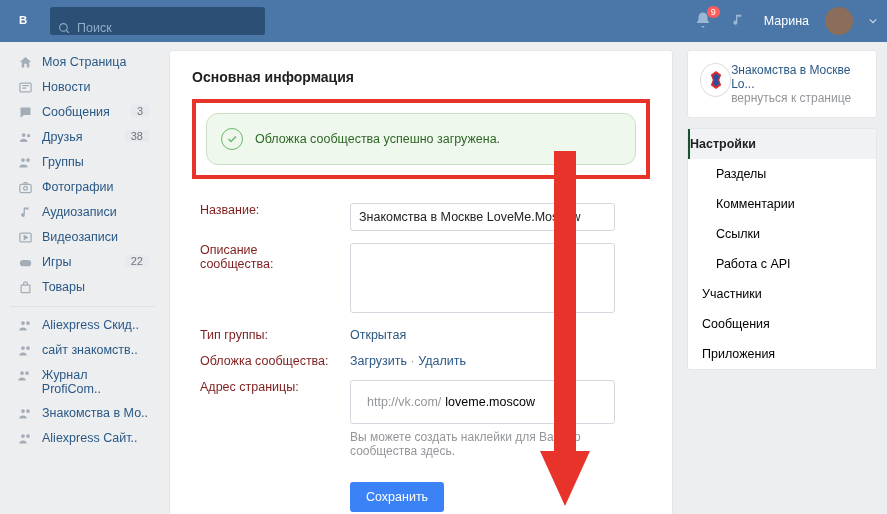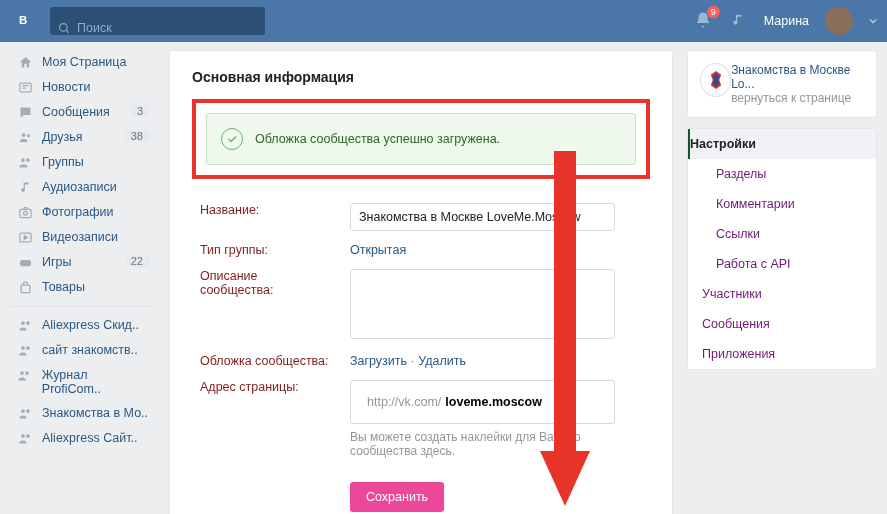--- a/index.html
+++ b/index.html
@@ -15,39 +15,39 @@
 .usr .av{width:28px;height:28px;border-radius:50%;background:#8a6d5a}
 .main{display:flex;max-width:887px;margin:0 auto;padding:8px 10px;gap:14px}
 .sb-l{width:145px}
 .sb-l a{display:flex;align-items:flex-start;padding:5px 6px;color:#2a5885;text-decoration:none;border-radius:3px;gap:8px}
 .sb-l .ico{width:18px;color:#a2adb8;display:flex;justify-content:center}
 .sb-l .cnt{margin-left:auto;background:#e6e9ed;color:#71757a;padding:0 6px;border-radius:3px;font-size:11px}
 .sb-l hr{border:none;border-top:1px solid #dfe1e6;margin:6px 0}
 .mid{flex:1;background:#fff;border:1px solid #e4e6e9;border-radius:3px;padding:18px 22px;position:relative}
 .mid h2{font-size:14px;font-weight:bold;margin-bottom:14px;color:#222}
 .alert-box{border:4px solid #e8332b;padding:10px;margin-bottom:18px}
-.alert{background:#eef8ec;border:1px solid #cbe0c3;border-radius:3px;padding:14px;display:flex;align-items:center;gap:12px;color:#2f6627}
+.alert{background:#eef8ec;border:1px solid #cbe0c3;border-radius:12px;padding:14px;display:flex;align-items:center;gap:12px;color:#2f6627}
 .ok{width:22px;height:22px;border:1.5px solid #6bb76b;border-radius:50%;display:flex;align-items:center;justify-content:center;color:#6bb76b}
 .frm{display:table;width:100%}
 .row{display:table-row}
 .row>div{display:table-cell;padding:6px 8px;vertical-align:top}
 .lbl{color:#7f1d1d;width:150px}
 .inp{border:1px solid #d3d9de;border-radius:3px;padding:6px 8px;width:265px;color:#222}
 textarea.inp{height:70px;resize:none}
 .lnk{color:#2a5885;cursor:pointer}
 .hint{color:#939699;font-size:12px;margin-top:6px}
-.btn{background:#ec4899;color:#fff;border:none;padding:8px 16px;border-radius:3px;cursor:pointer;margin-top:12px}
+.btn{background:#3b82f6;color:#fff;border:none;padding:8px 16px;border-radius:3px;cursor:pointer;margin-top:12px}
 .sb-r{width:190px;display:flex;flex-direction:column;gap:10px}
 .card{background:#fff;border:1px solid #e4e6e9;border-radius:3px}
 .grp-h{display:flex;gap:0;padding:12px}
 .grp-h .gav{width:34px;height:34px;border-radius:50%;background:#fff;border:1px solid #e0e0e0;display:flex;align-items:center;justify-content:center}
 .gav svg{width:26px;height:26px}
 .grp-h .t1{color:#2a5885;font-size:12px}
 .grp-h .t2{color:#939699;font-size:12px}
-.rnav a{display:block;padding:8px 14px;color:#701a75;text-decoration:none}
+.rnav a{display:block;padding:8px 14px;color:#000000;text-decoration:none}
 .rnav a.act{background:#f0f2f5;font-weight:bold;color:#222;border-left:2px solid #14532d;padding-left:0}
 .rnav a.sub{padding-left:28px}
 .arrow{position:absolute;left:370px;top:100px;pointer-events:none;z-index:5}
 </style>
 </head>
 <body>
 
 <div class="hdr">
   <div class="logo">
     <svg width="22" height="22" viewBox="0 0 24 24" fill="#fff">
@@ -133,35 +133,35 @@
           <svg width="15" height="15" viewBox="0 0 24 24" fill="#a2adb8">
             <circle cx="8" cy="8" r="3"></circle>
             <circle cx="16" cy="8" r="3"></circle>
             <path d="M2 20c0-3 3-5 6-5s6 2 6 5m-4-5c3 0 6 2 6 5"></path>
           </svg>
         </span>
         <span>Группы</span>
       </a>
     <a>
         <span class="ico">
-          <svg width="15" height="15" viewBox="0 0 24 24" fill="#a2adb8">
-            <path d="M9 4h8v3H11v9a3 3 0 11-2-2.8V4z"></path>
-          </svg>
-        </span>
-        <span>Аудиозаписи</span>
-      </a>
-    <a>
-        <span class="ico">
           <svg width="15" height="15" viewBox="0 0 24 24" fill="none" stroke="#a2adb8" stroke-width="2">
             <rect x="3" y="7" width="18" height="13" rx="2"></rect>
             <circle cx="12" cy="13" r="3"></circle>
             <path d="M9 7l1-3h4l1 3"></path>
           </svg>
         </span>
         <span>Фотографии</span>
+      </a>
+    <a>
+        <span class="ico">
+          <svg width="15" height="15" viewBox="0 0 24 24" fill="#a2adb8">
+            <path d="M9 4h8v3H11v9a3 3 0 11-2-2.8V4z"></path>
+          </svg>
+        </span>
+        <span>Аудиозаписи</span>
       </a>
     <a>
         <span class="ico">
           <svg width="15" height="15" viewBox="0 0 24 24" fill="none" stroke="#a2adb8" stroke-width="2">
             <rect x="3" y="5" width="18" height="14" rx="2"></rect>
             <path d="M10 9l5 3-5 3z" fill="#a2adb8"></path>
           </svg>
         </span>
         <span>Видеозаписи</span>
       </a>
@@ -248,41 +248,41 @@
         <span>Обложка сообщества успешно загружена.</span>
       </div>
     </div>
 
     <div class="frm">
       <div class="row">
         <div class="lbl">Название:</div>
         <div><input class="inp" value="Знакомства в Москве LoveMe.Moscow" style=""></div>
       </div>
       <div class="row">
+        <div class="lbl">Описание сообщества:</div>
+        <div><textarea class="inp" style=""></textarea></div>
+      </div>
+      <div class="row">
         <div class="lbl">Тип группы:</div>
         <div><span class="lnk">Открытая</span></div>
-      </div>
-      <div class="row">
-        <div class="lbl">Описание сообщества:</div>
-        <div><textarea class="inp" style=""></textarea></div>
       </div>
       <div class="row">
         <div class="lbl">Обложка сообщества:</div>
         <div>
           <span class="lnk">Загрузить</span>
           <span style="color:#939699"> · </span>
           <span class="lnk">Удалить</span>
         </div>
       </div>
       <div class="row">
         <div class="lbl">Адрес страницы:</div>
         <div>
           <div class="inp" style="display:flex;padding:8px;overflow:hidden">
             <span style="color:#939699;padding:6px 0 6px 8px">http://vk.com/</span>
-            <input style="border: none; padding: 6px 4px; flex: 1 1 0%; outline: none; font-weight: bold;" value="loveme.moscow">
+            <input style="border: none; padding: 6px 4px; flex: 1 1 0%; outline: none;" value="loveme.moscow">
           </div>
           <div class="hint">Вы можете создать наклейки для Вашего сообщества здесь.</div>
         </div>
       </div>
       <div class="row">
         <div></div>
         <div><button class="btn">Сохранить</button></div>
       </div>
     </div>
 

